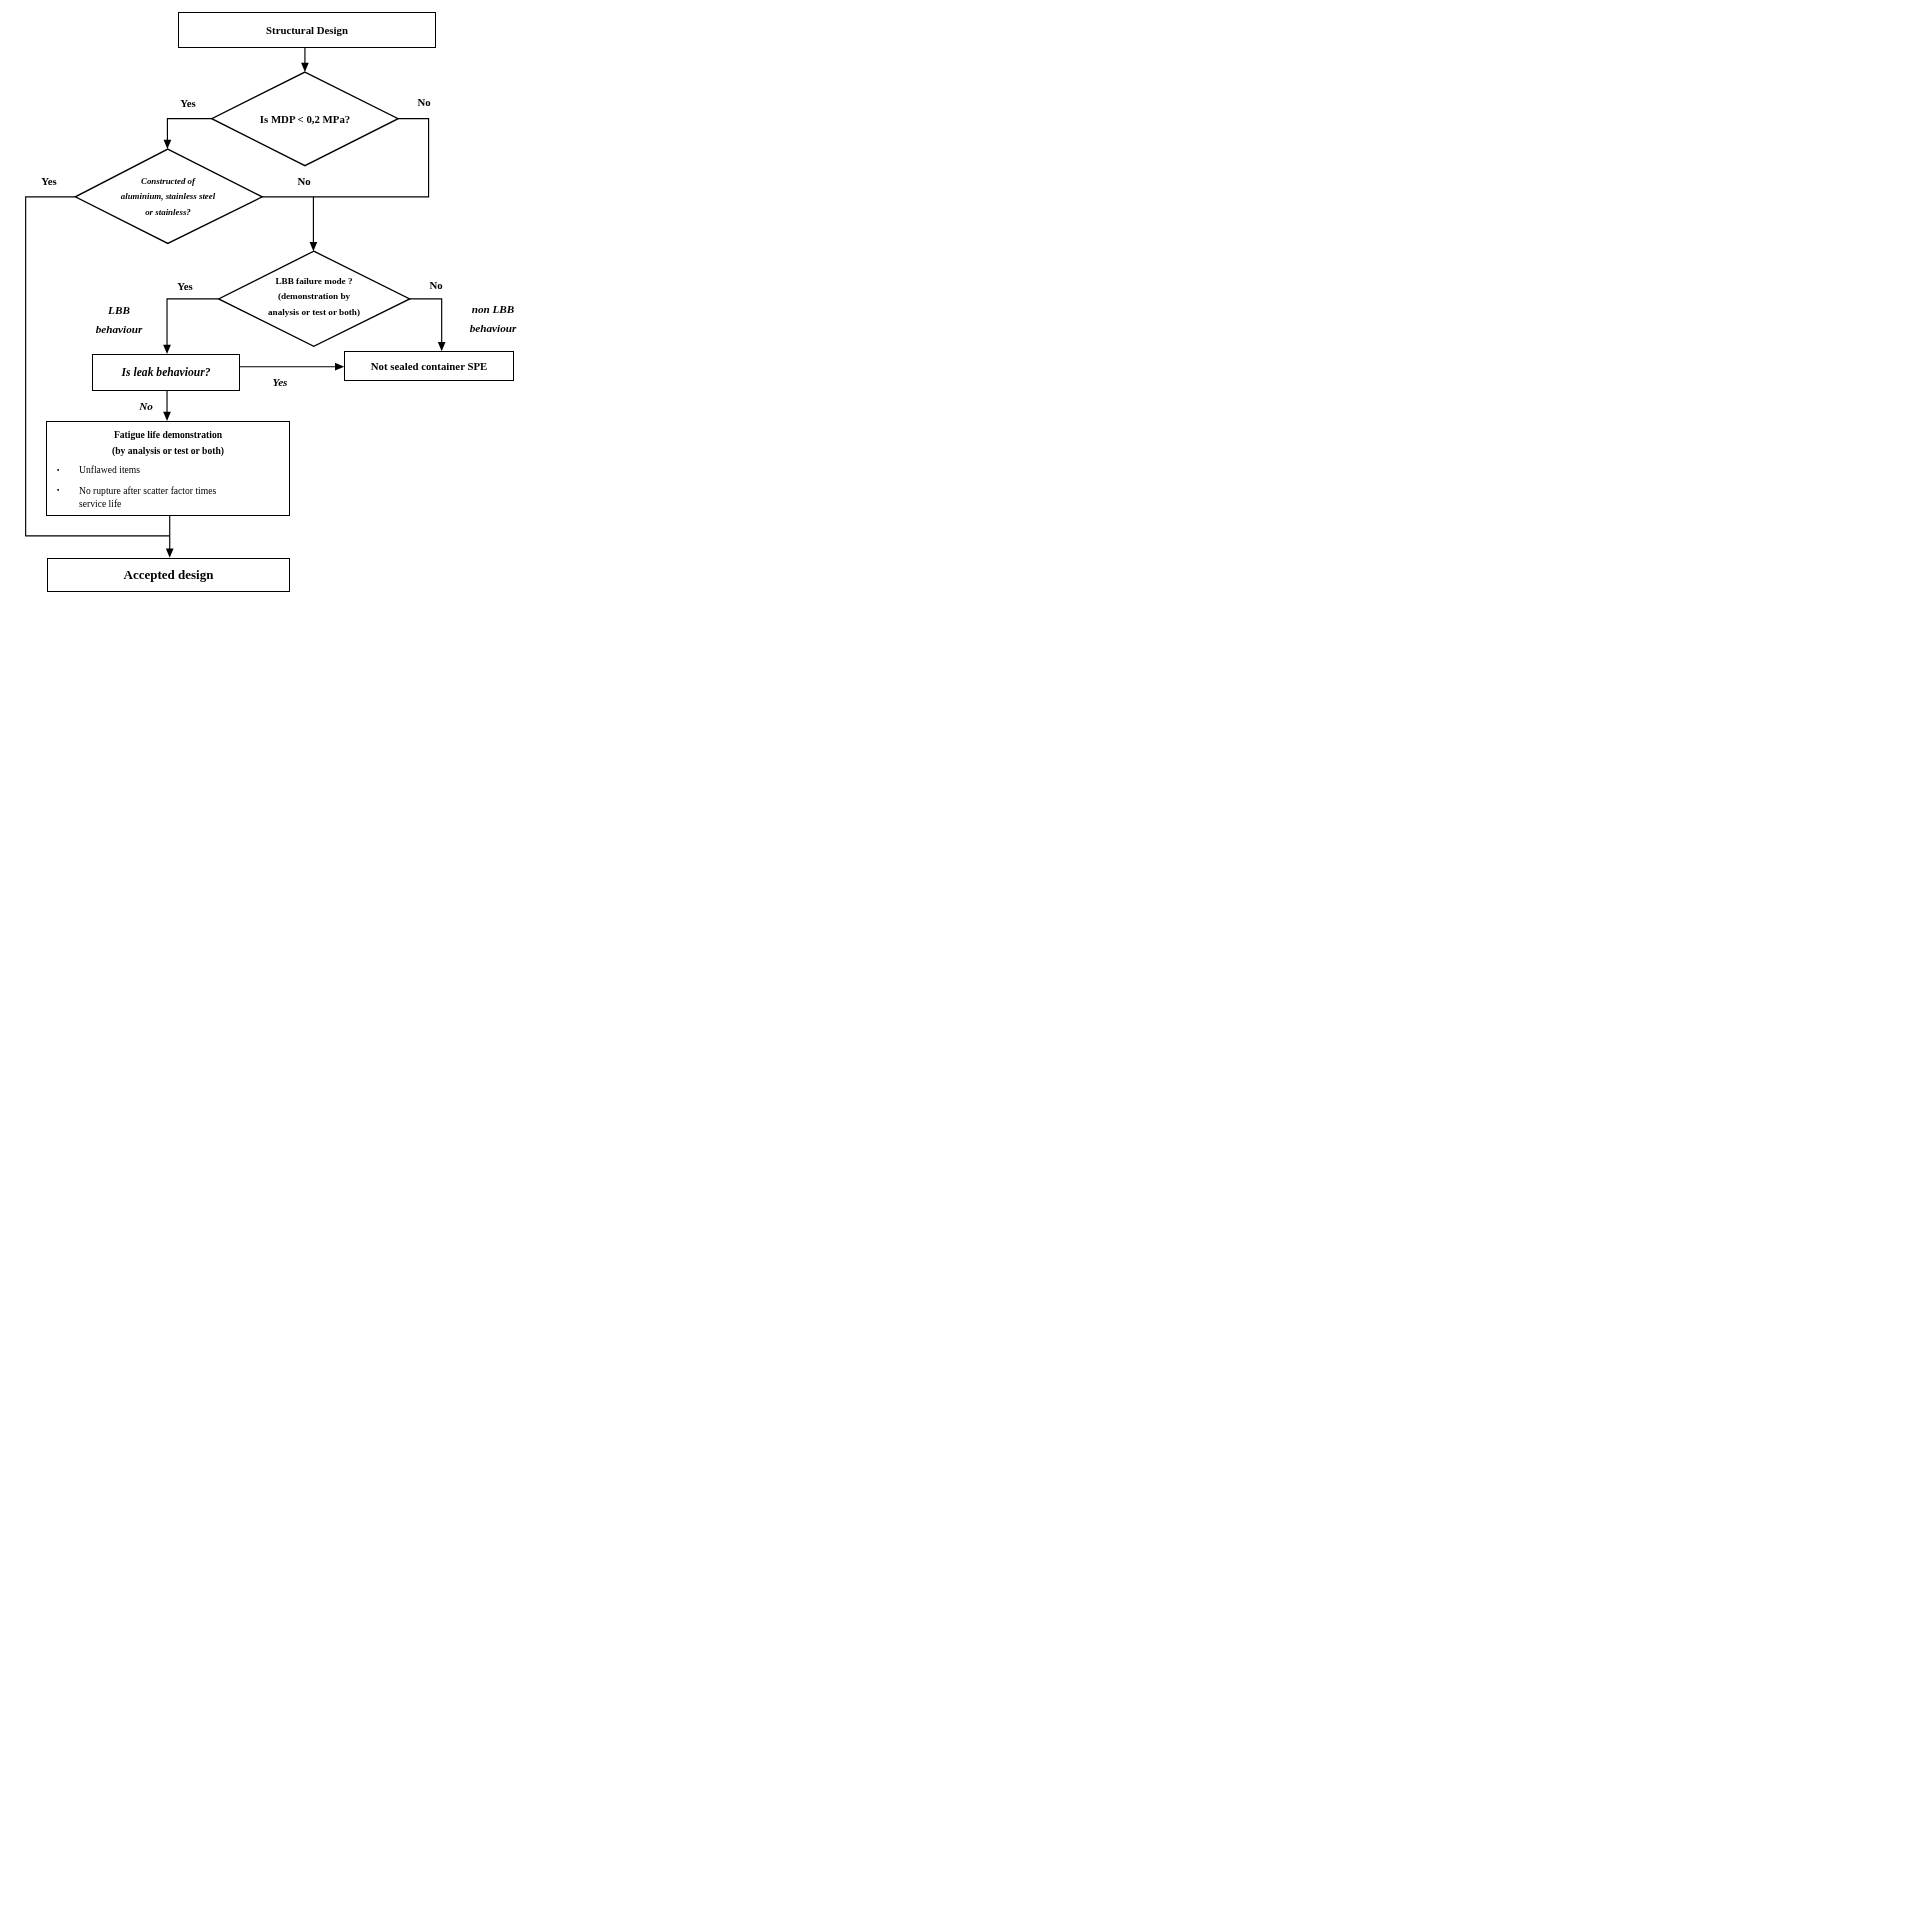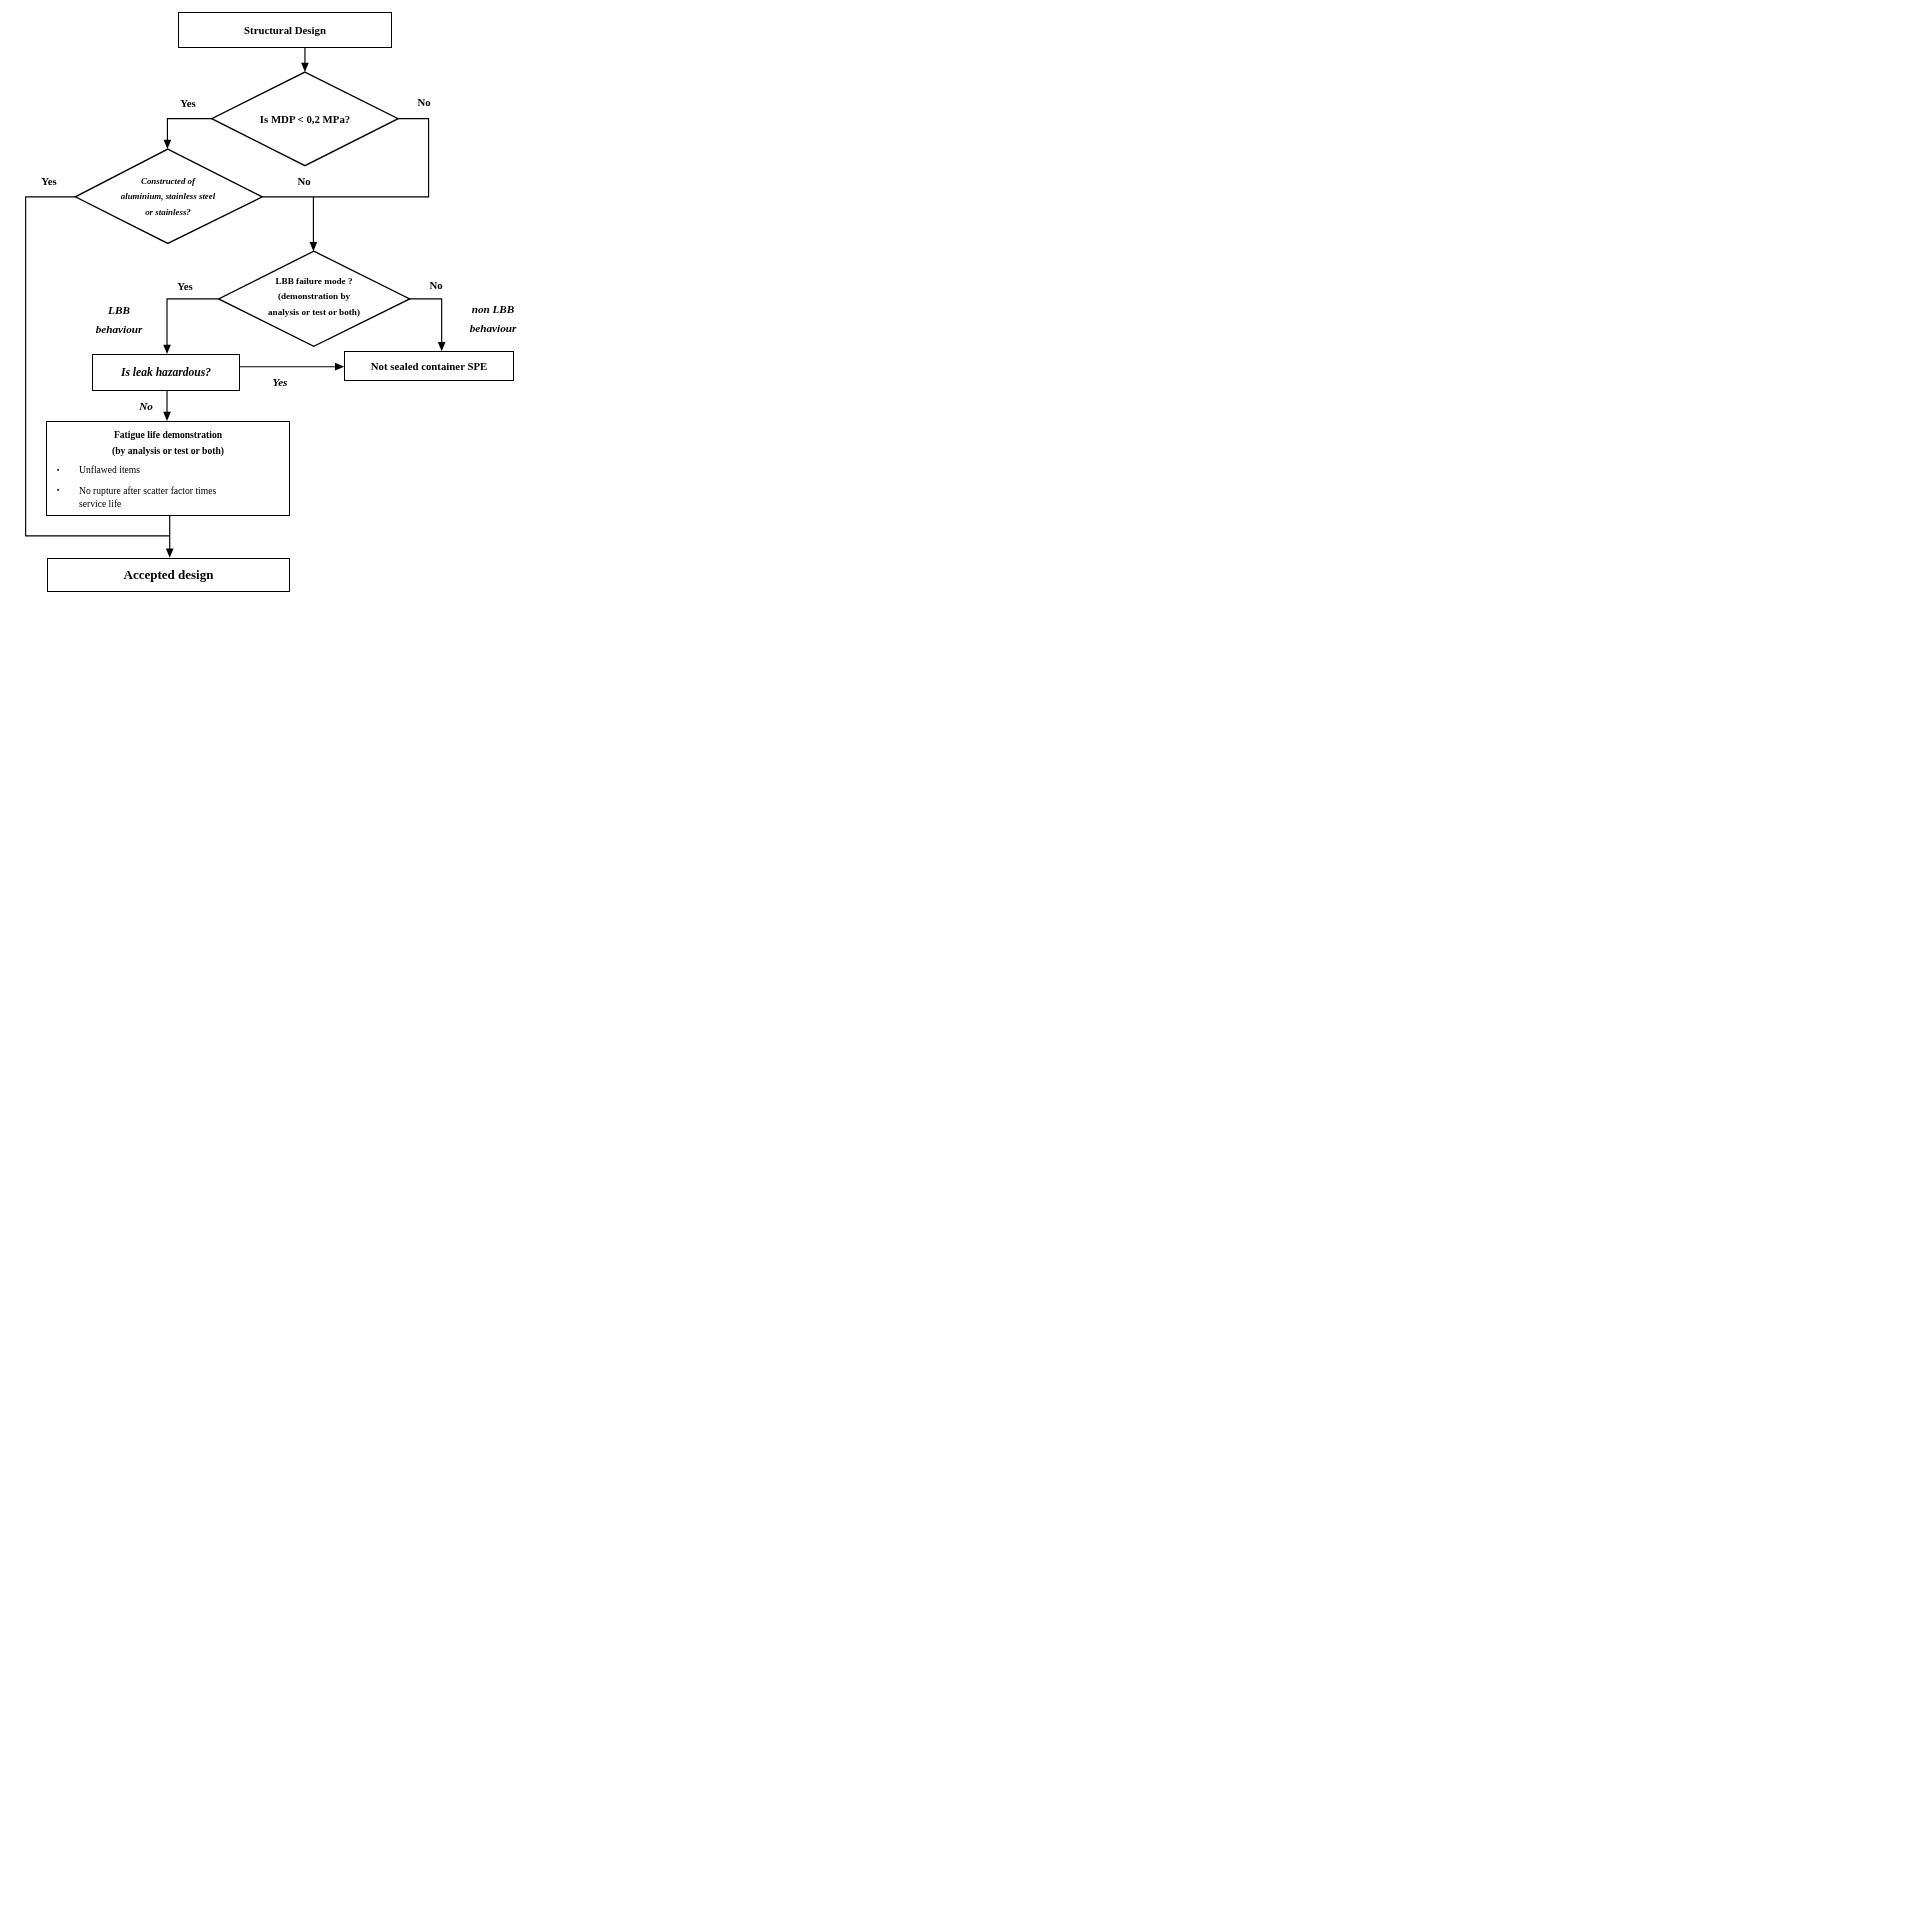--- a/index.html
+++ b/index.html
@@ -14,21 +14,21 @@
   .stage svg{position:absolute;left:0;top:0;}
   .rect-node{
     position:absolute;
     background:#fff;
     border:1.9px solid #000;
     display:flex;align-items:center;justify-content:center;
     text-align:center;
     font-weight:bold;
     box-sizing:border-box;
   }
-  .node-start{left:178px;top:11.6px;width:214px;height:36px;font-size:10.8px;}
+  .node-start{left:178px;top:11.6px;width:258px;height:36px;font-size:10.8px;}
   .node-leak{left:92px;top:354px;width:148px;height:37px;font-size:11.6px;font-style:italic;}
   .node-notsealed{left:344px;top:351px;width:170px;height:30px;font-size:10.8px;}
   .node-accepted{left:47px;top:558px;width:243px;height:34px;font-size:13px;}
   .node-fatigue{
     position:absolute;left:46px;top:421px;width:244px;height:95px;
     background:#fff;border:1.9px solid #000;box-sizing:border-box;
   }
   .fatigue-title{
     position:absolute;left:0;width:100%;text-align:center;
     font-weight:bold;font-size:9.6px;line-height:9.6px;white-space:nowrap;
@@ -108,21 +108,21 @@
       <polygon points="435,387 680,511 435,632 195,511"></polygon>
       <polygon points="814,652 1063,776 814,899 567,776"></polygon>
     </g>
   </svg>
 
   <div class="rect-node node-start">
     <span>Structural Design</span>
   </div>
 
   <div class="rect-node node-leak">
-    <span>Is leak hazardous?</span>
+    <span>Is leak behaviour?</span>
   </div>
 
   <div class="rect-node node-notsealed">
     <span>Not sealed container SPE</span>
   </div>
 
   <div class="node-fatigue">
     <div class="fatigue-title" style="top:8px;">Fatigue life demonstration</div>
     <div class="fatigue-title" style="top:24px;">(by analysis or test or both)</div>
     <span class="fatigue-bullet-marker" style="top:45px;">▪</span>

